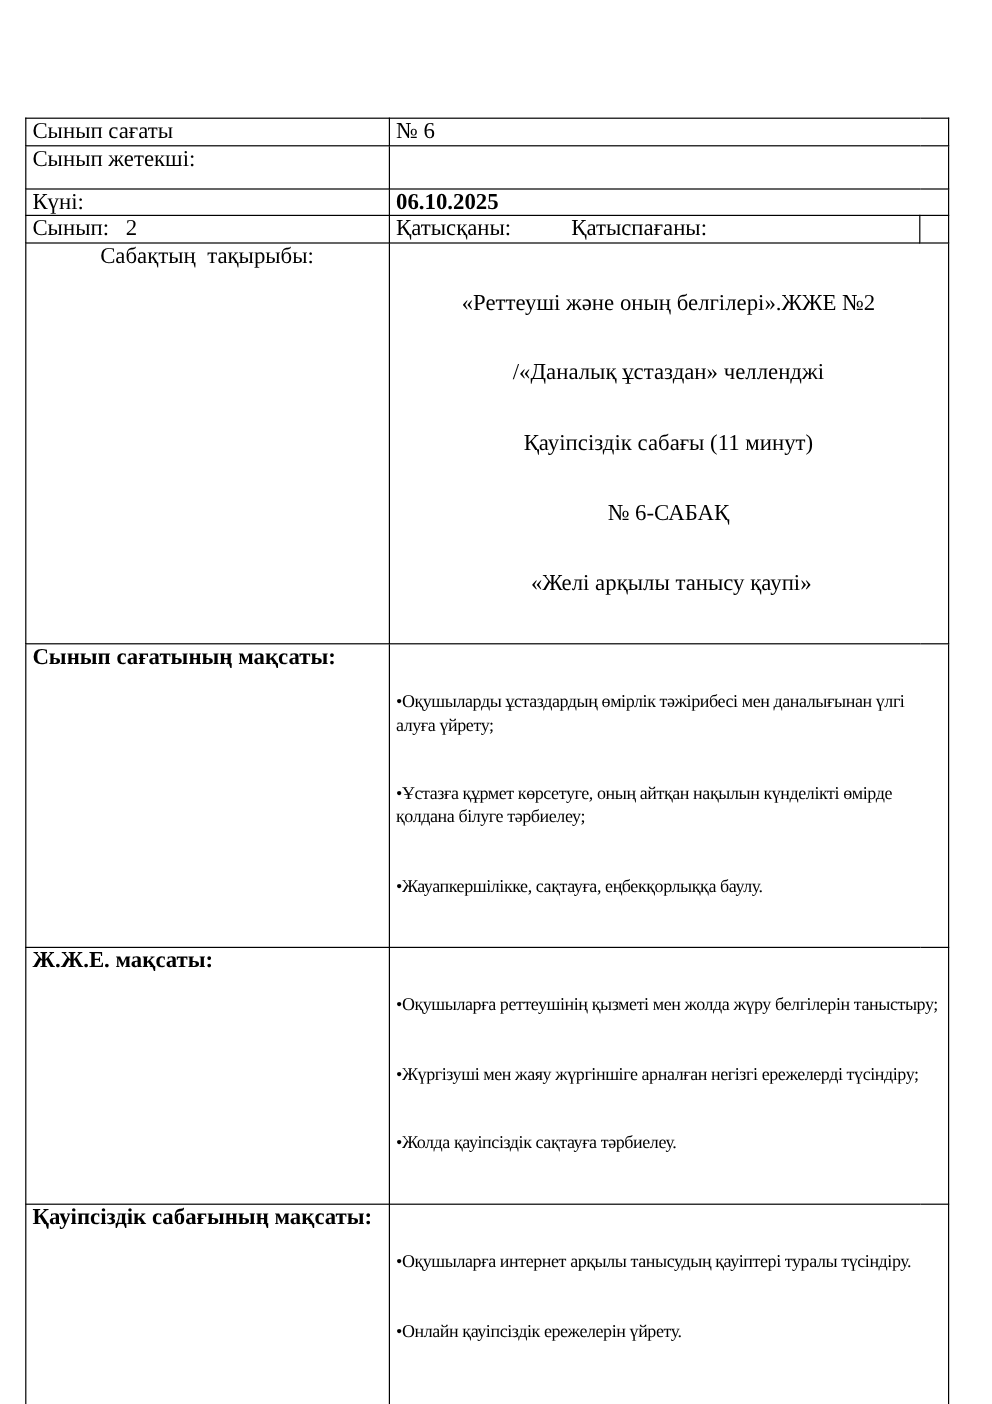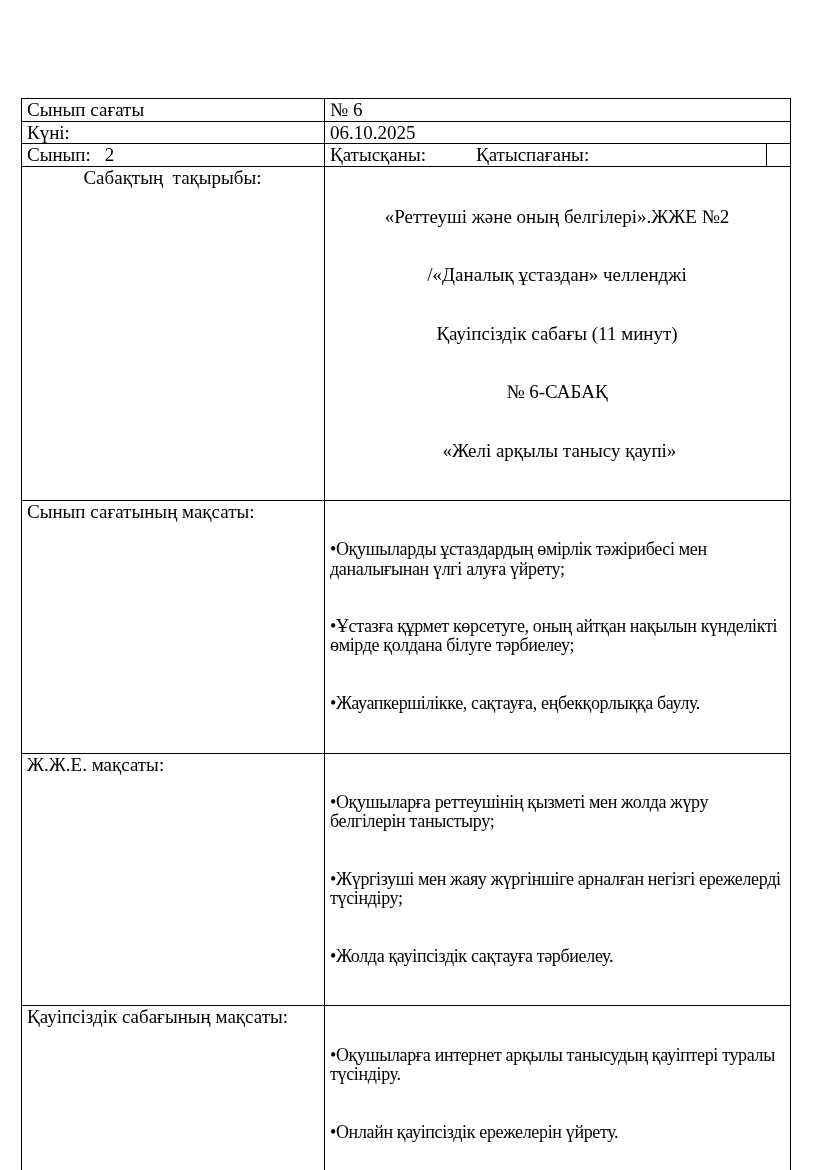--- a/index.html
+++ b/index.html
@@ -28,22 +28,22 @@
   .t1 col.c-value { width: 442px; }
   .t1 col.c-tail  { width: 24px; }
   .t1 tr.r1  { height: 21px; }
   .t1 tr.r2  { height: 36px; }
   .t1 tr.r3  { height: 21px; margin-left: 28px; }
   .t1 tr.r4  { height: 21px; }
   .t1 tr.r5  { height: 101px; text-align: center; }
   .t1 tr.r6  { height: 115px; }
   .t1 tr.r7  { height: 95px; }
   .t1 tr.r8  { height: 115px; }
-  .bold { font-weight: normal; }
-  .cond { font-size: 18px; letter-spacing: -0.35px; line-height: 19.2px; }
+  .bold { font-weight: bold; }
+  .cond { font-size: 15px; letter-spacing: -0.35px; line-height: 19.2px; }
   .gap-right { display: inline-block; width: 146px; }
   .class-num { margin-left: 14px; }
 </style>
 </head>
 <body>
 
 <div class="page">
 
   <table class="t1">
     <colgroup>
@@ -51,20 +51,24 @@
         <col class="c-value">
         <col class="c-tail">
       </colgroup>
 
     <tbody>
         <tr class="r1">
       <td><span>Сынып сағаты</span></td>
       <td colspan="2"><span>№ 6</span></td>
     </tr>
 
+    <tr class="r2">
+      <td><span>Сынып жетекші:</span></td>
+      <td colspan="2"></td>
+    </tr>
 
     <tr class="r3">
       <td><span>Күні:</span></td>
       <td colspan="2" class="bold"><span>06.10.2025</span></td>
     </tr>
 
     <tr class="r4">
       <td><span>Сынып:</span><span class="class-num">2</span></td>
       <td><span class="gap-right">Қатысқаны:</span><span>Қатыспағаны:</span></td>
       <td></td>

